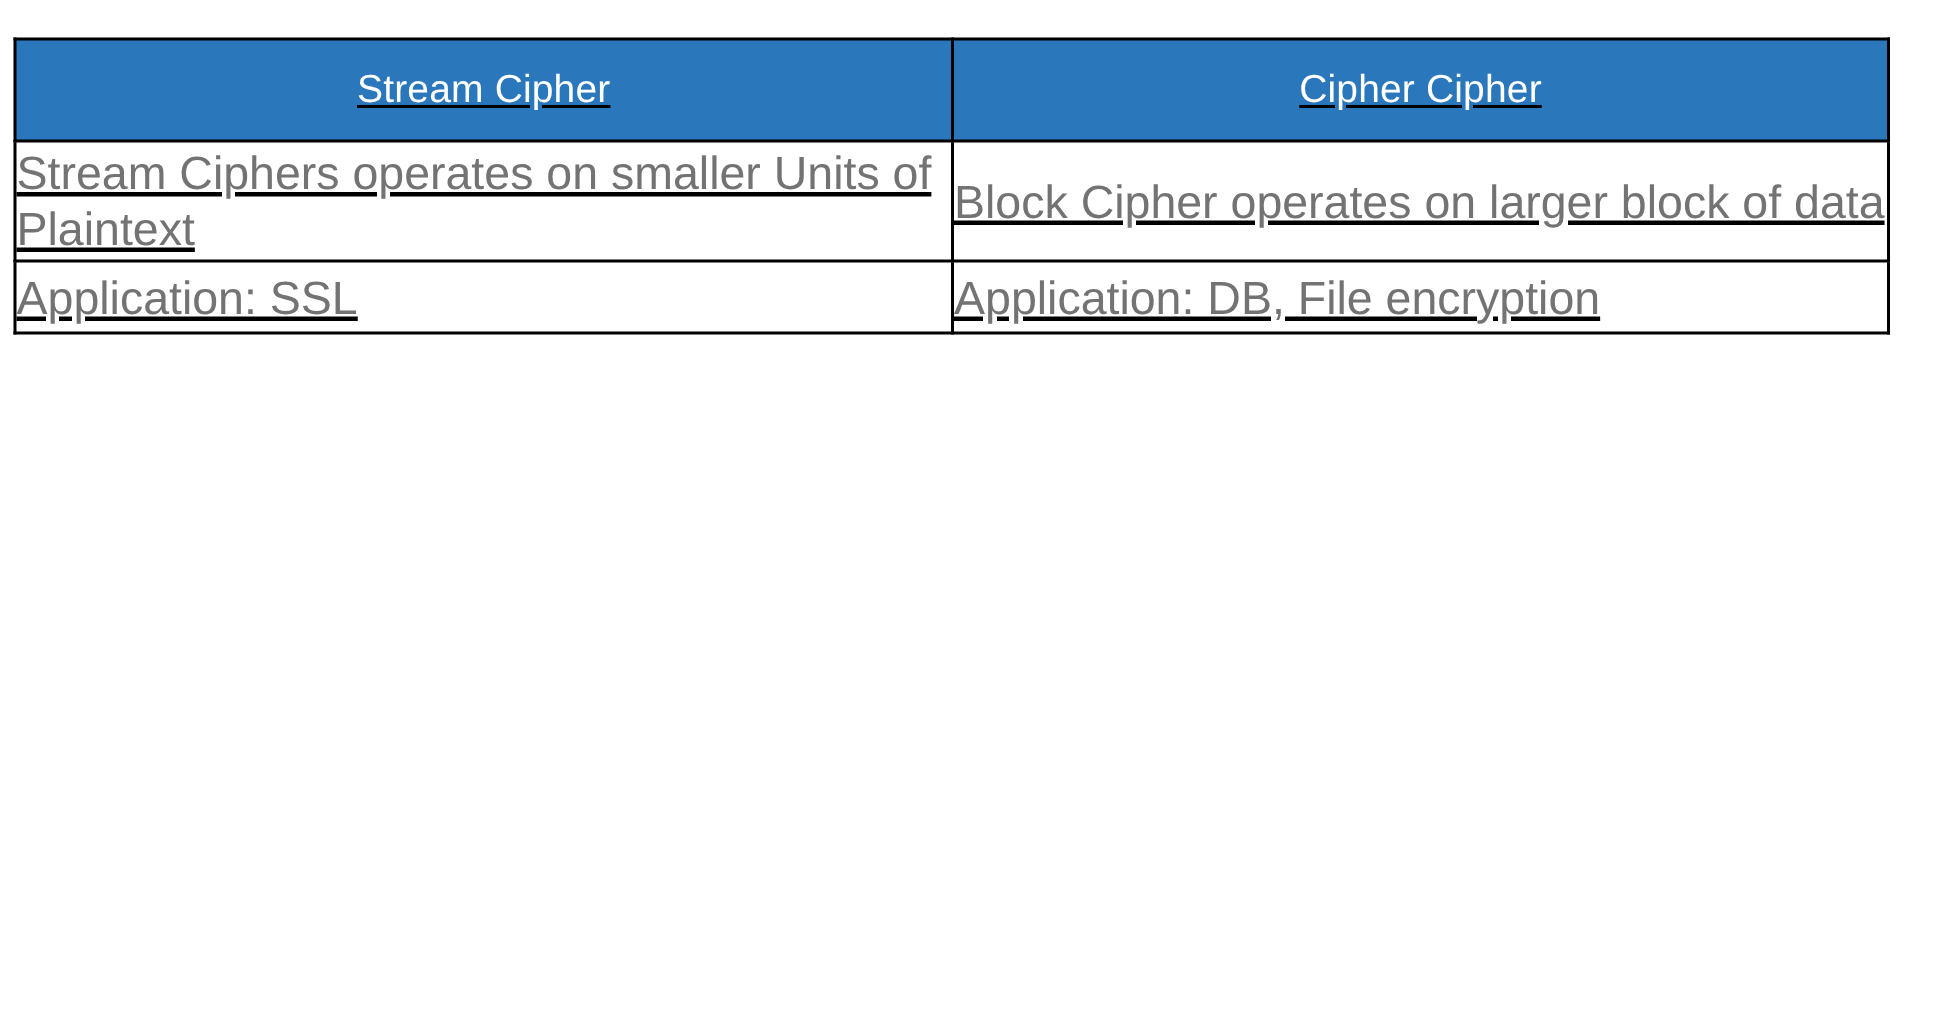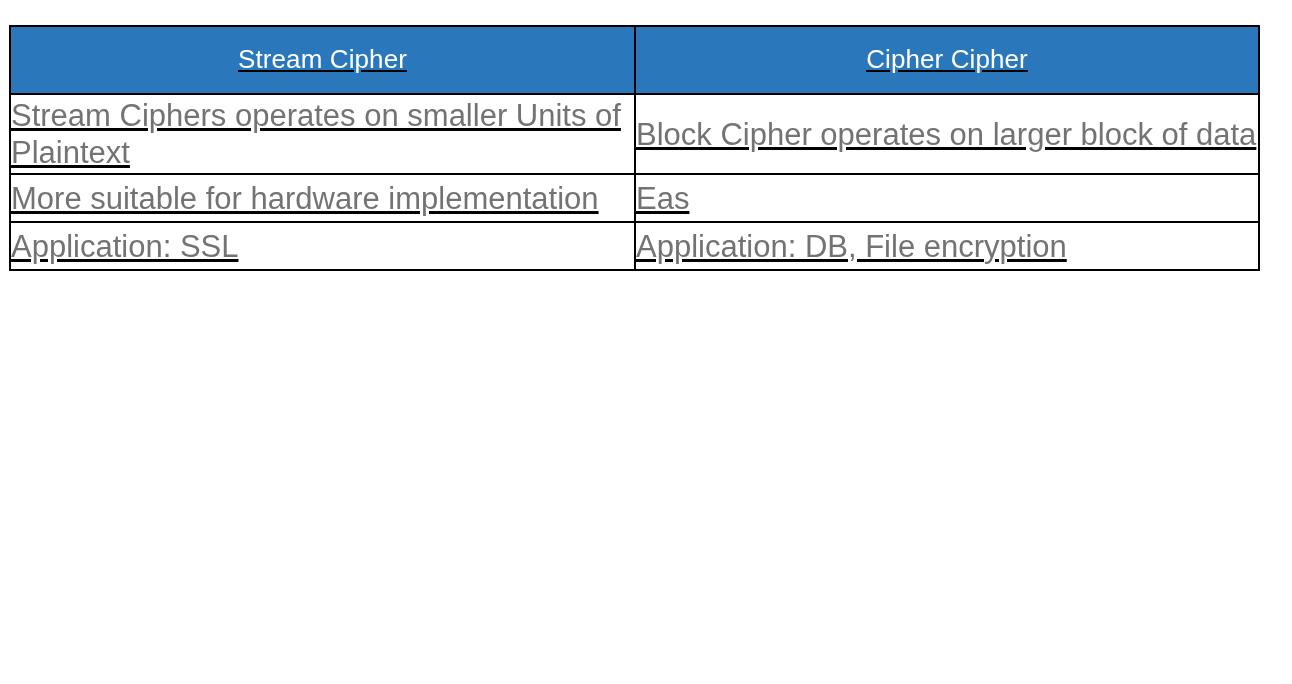--- a/index.html
+++ b/index.html
@@ -85,28 +85,20 @@
       <tr class="r-tall">
         <td>
             <span class="cell-text">Stream Ciphers operates on smaller Units of Plaintext</span>
           </td>
         <td>
             <span class="cell-text">Block Cipher operates on larger block of data</span>
           </td>
       </tr>
       <tr class="r-short">
         <td>
-            <span class="cell-text">More suitable for hardware implementation</span>
-          </td>
-        <td>
-            <span class="cell-text">Eas</span>
-          </td>
-      </tr>
-      <tr class="r-short">
-        <td>
             <span class="cell-text">Application: SSL</span>
           </td>
         <td>
             <span class="cell-text">Application: DB, File encryption</span>
           </td>
       </tr>
     </tbody>
   </table>
 </div>
 

